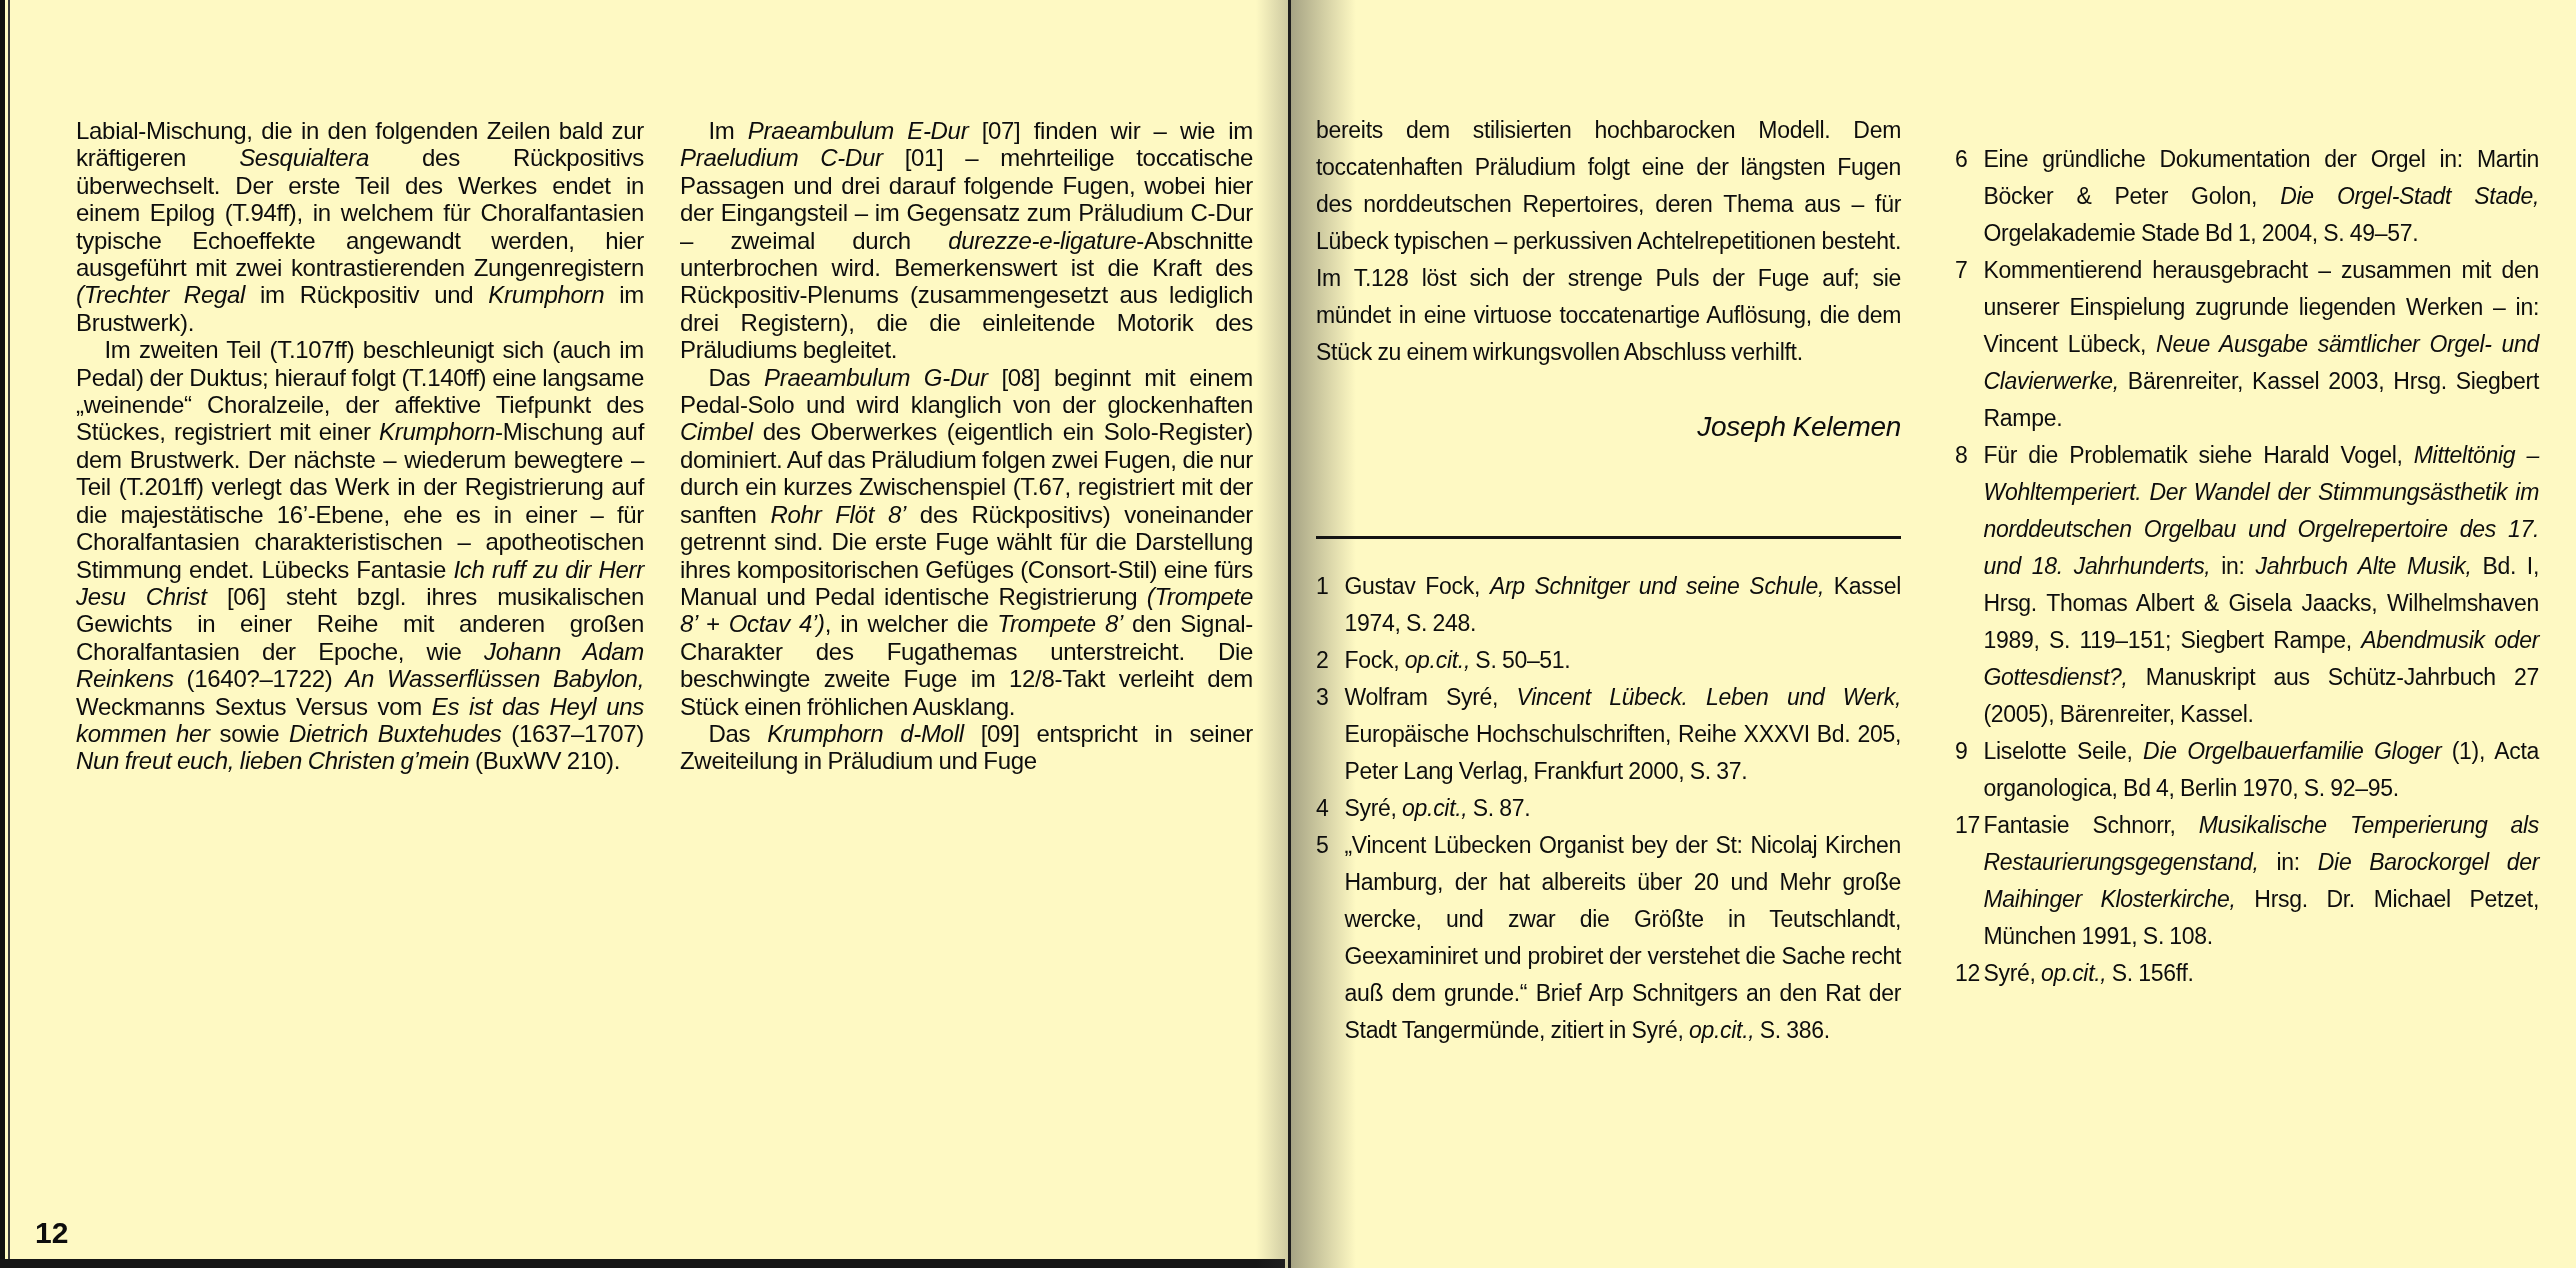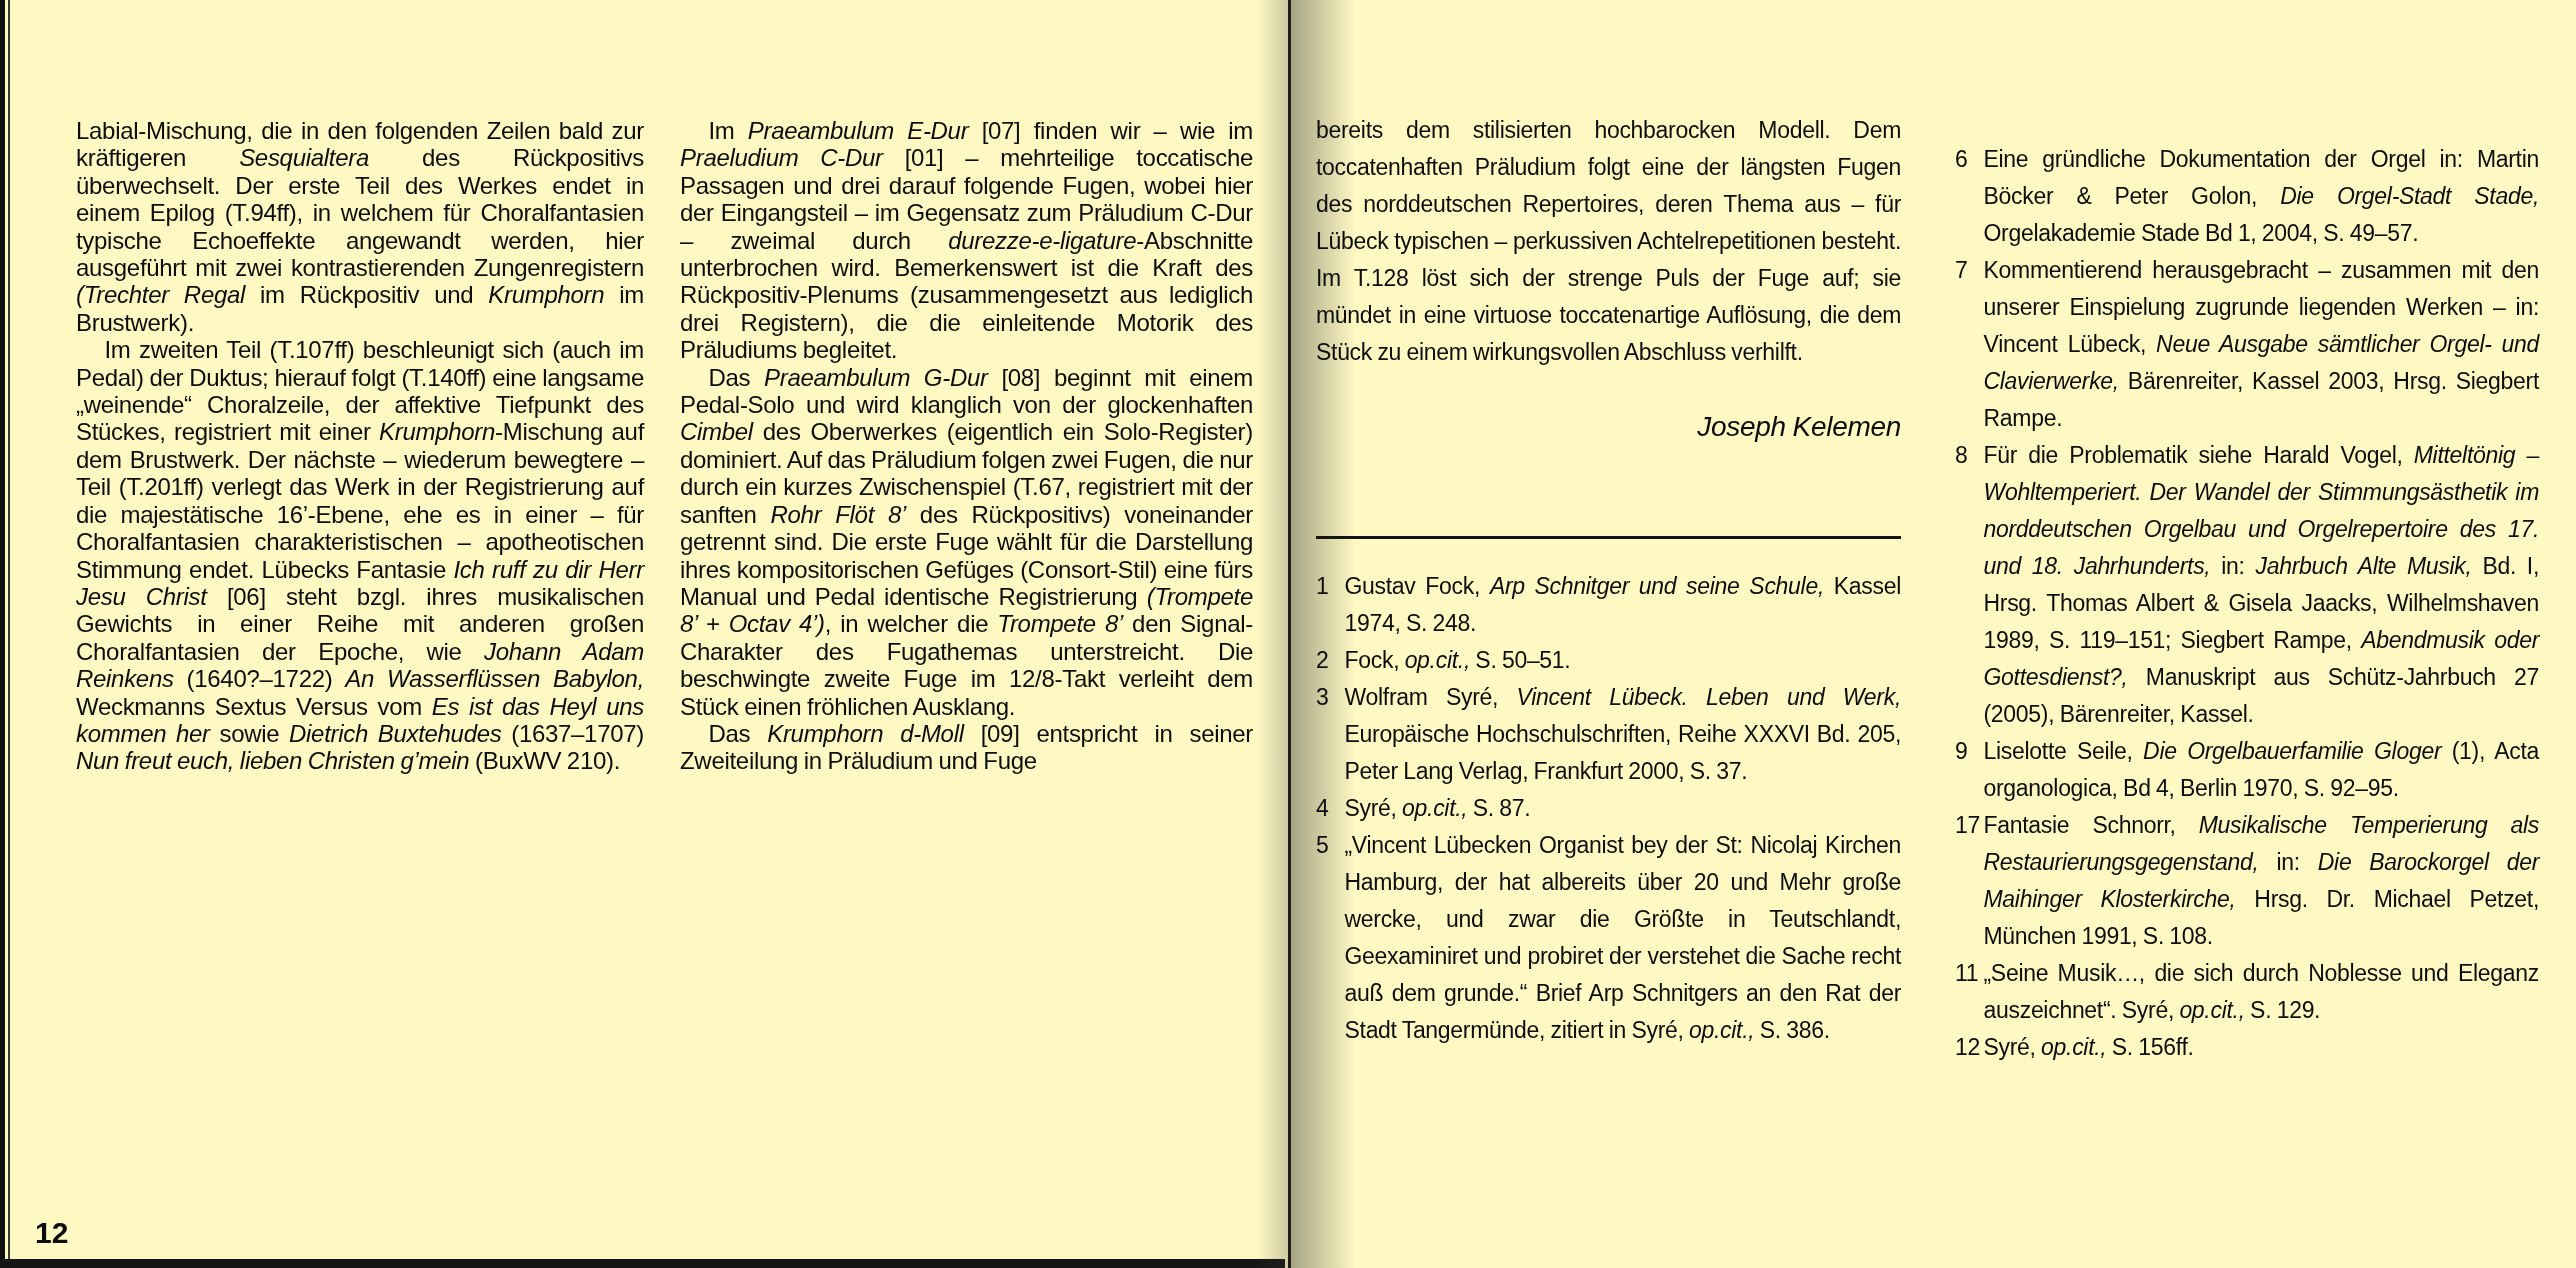--- a/index.html
+++ b/index.html
@@ -118,24 +118,20 @@
           </div>
           <div class="fn">
             <span class="fn-num">9</span>
             <div class="fn-text"><span>Liselotte Seile, </span><span class="it">Die Orgelbauerfamilie Gloger</span><span> (1), Acta organologica, Bd 4, Berlin 1970, S. 92–95.</span></div>
           </div>
           <div class="fn">
             <span class="fn-num">17</span>
             <div class="fn-text"><span>Fantasie Schnorr, </span><span class="it">Musikalische Temperierung als Restaurierungsgegenstand,</span><span> in: </span><span class="it">Die Barockorgel der Maihinger Klosterkirche,</span><span> Hrsg. Dr. Michael Petzet, München 1991, S. 108.</span></div>
           </div>
           <div class="fn">
-            <span class="fn-num">11</span>
-            <div class="fn-text"><span>„Seine Musik…, die sich durch Noblesse und Eleganz auszeichnet“. Syré, </span><span class="it">op.cit.,</span><span> S. 129.</span></div>
-          </div>
-          <div class="fn">
             <span class="fn-num">12</span>
             <div class="fn-text"><span>Syré, </span><span class="it">op.cit.,</span><span> S. 156ff.</span></div>
           </div>
         </div>
     </div>
     <div class="pagenum" id="pn13">13</div>
   </section>
 </div>
 
 

